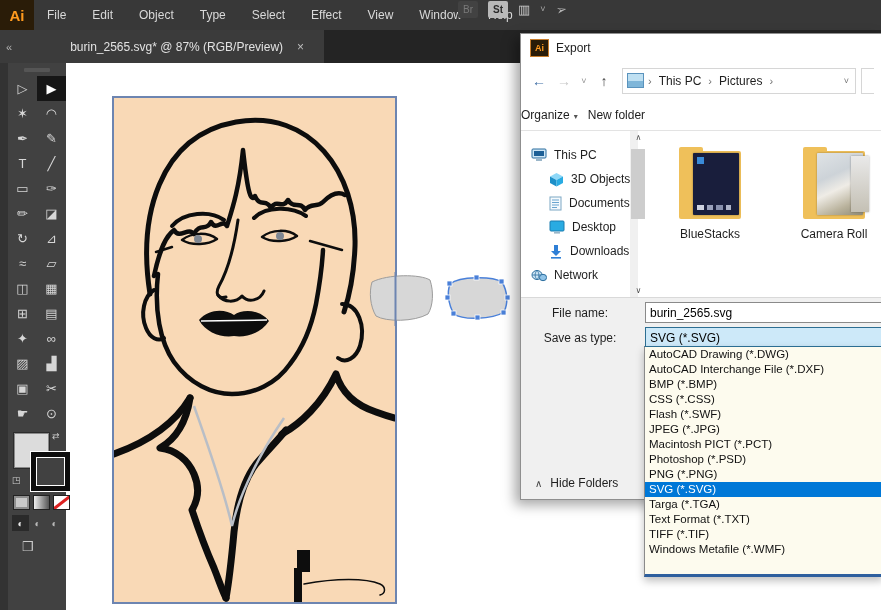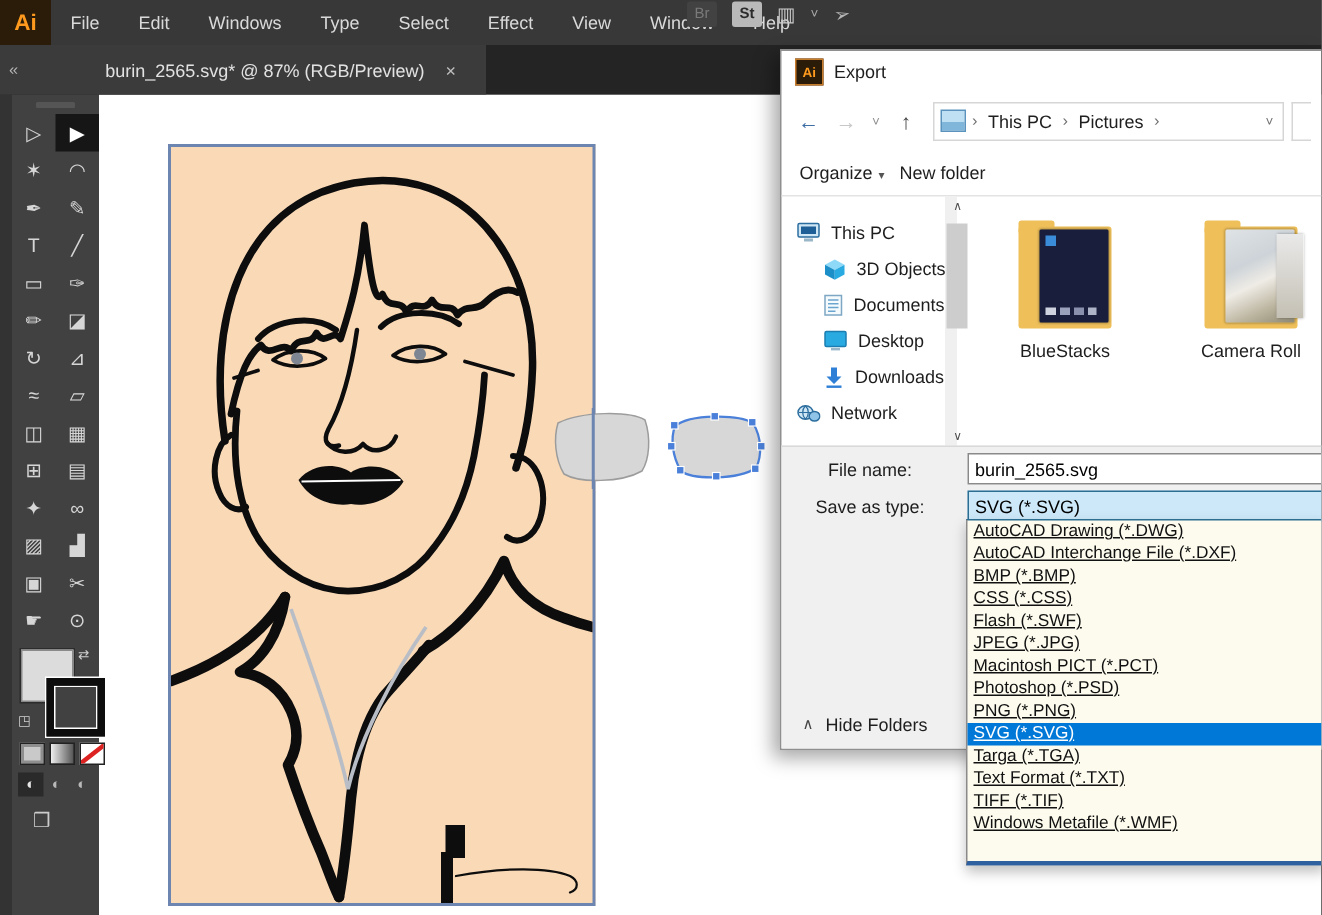--- a/index.html
+++ b/index.html
@@ -56,21 +56,21 @@
   .nb-back{color:#3f6ea5;}
   .nb-fwd{color:#c8c8c8;}
   .nb-hist{color:#909090;font-size:9px;width:10px;}
   .nb-up{color:#444444;}
   .addrbar{flex:1;height:24px;border:1px solid #d6d6d6;background:#fff;display:flex;align-items:center;padding:0 4px;gap:4px;margin-left:3px;}
   .addr-ic{width:15px;height:13px;background:linear-gradient(#bfe0f2 55%,#7fb6d9 55%);border:1px solid #5a93bd;}
   .crumb-sep{color:#707070;font-size:11px;}
   .crumb{color:#1e1e1e;padding:0 3px;white-space:nowrap;}
   .addr-chev{margin-left:auto;color:#707070;font-size:9px;padding-right:2px;}
   .search-stub{width:12px;height:24px;border:1px solid #d6d6d6;border-right:none;background:#fff;}
-  .dlg-cmd{height:31px;display:flex;align-items:center;padding-left:12px;gap:10px;border-bottom:1px solid #e3e3e3;}
+  .dlg-cmd{height:31px;display:flex;align-items:center;gap:10px;border-bottom:1px solid #e3e3e3;}
   .cmd{color:#1e1e1e;white-space:nowrap;}
   .cmd .dd{font-size:8px;color:#555;margin-left:4px;}
   .newfolder{}
   .dlg-body{display:flex;height:167px;}
   .side{width:122px;padding-top:12px;}
   .side-item{height:24px;display:flex;align-items:center;gap:7px;padding-left:10px;white-space:nowrap;}
   .side-item.child{padding-left:28px;}
   .side-item svg{flex:0 0 auto;}
   .sbar{width:16px;background:#f0f0f0;position:relative;}
   .sbar .ar{position:absolute;left:0;width:16px;height:14px;color:#505050;font-size:8px;text-align:center;line-height:14px;}
@@ -90,21 +90,21 @@
   .prev-photo::before{content:"";position:absolute;right:-6px;top:3px;width:18px;height:56px;background:linear-gradient(#e9e9e9,#c4c0b4);box-shadow:0 0 2px rgba(0,0,0,.35);}
   .fname{margin-top:6px;color:#1e1e1e;white-space:nowrap;}
   .dlg-bottom{position:absolute;left:0;bottom:0;width:100%;height:201px;background:#f0f0f0;border-top:1px solid #d9d9d9;}
   .frow{display:flex;align-items:center;margin-top:4px;height:21px;}
   .flabel{width:118px;text-align:center;padding-right:6px;color:#1e1e1e;flex:0 0 auto;}
   .fninput{flex:1;height:19px;border:1px solid #8a8a8a;background:#fff;font-family:"Liberation Sans",sans-serif;font-size:12px;padding:0 4px;color:#000;}
   .combo{flex:1;height:19px;border:1px solid #2c6e92;background:#cde9f9;display:flex;align-items:center;padding:0 4px;color:#000;}
   .hidefold{position:absolute;left:14px;bottom:9px;display:flex;align-items:center;gap:8px;color:#1e1e1e;}
   .hf-chev{color:#444;font-size:10px;}
   .ddlist{position:absolute;left:644px;top:346px;width:237px;height:227px;background:#fdfbee;border:1px solid #8a8a8a;border-top:1px solid #2c6e92;border-bottom:3px solid #2e5f9e;box-shadow:0 4px 8px rgba(0,0,0,.25);z-index:12;}
-  .opt{height:15px;line-height:15px;font-size:11.5px;padding-left:4px;color:#111;white-space:nowrap;overflow:hidden;text-decoration:underline;}
+  .opt{height:15px;line-height:15px;font-size:11.5px;padding-left:4px;color:#111;white-space:nowrap;overflow:hidden;}
   .opt.sel{background:#0078d7;color:#ffffff;}
 </style>
 </head>
 <body>
 
 <div id="stage">
 
   <div class="canvas"></div>
   <div class="artboard">
     <svg width="281" height="504" viewBox="0 0 281 504">
@@ -151,21 +151,21 @@
         <rect x="117" y="47" width="5" height="5"></rect>
       <rect x="93" y="43" width="5" height="5"></rect>
         <rect x="87" y="27" width="5" height="5"></rect>
     </g>
   </svg>
 
   <div class="menubar">
     <div class="ai-logo">Ai</div>
     <div class="menu-item">File</div>
     <div class="menu-item">Edit</div>
-    <div class="menu-item">Windows</div>
+    <div class="menu-item">Object</div>
     <div class="menu-item">Type</div>
     <div class="menu-item">Select</div>
     <div class="menu-item">Effect</div>
     <div class="menu-item">View</div>
     <div class="menu-item">Window</div>
     <div class="menu-item">Help</div>
     <div class="mbar-right">
       <span class="sq-ic ic-br">Br</span>
       <span class="sq-ic ic-st">St</span>
       <span class="ic-ws">▥</span>

